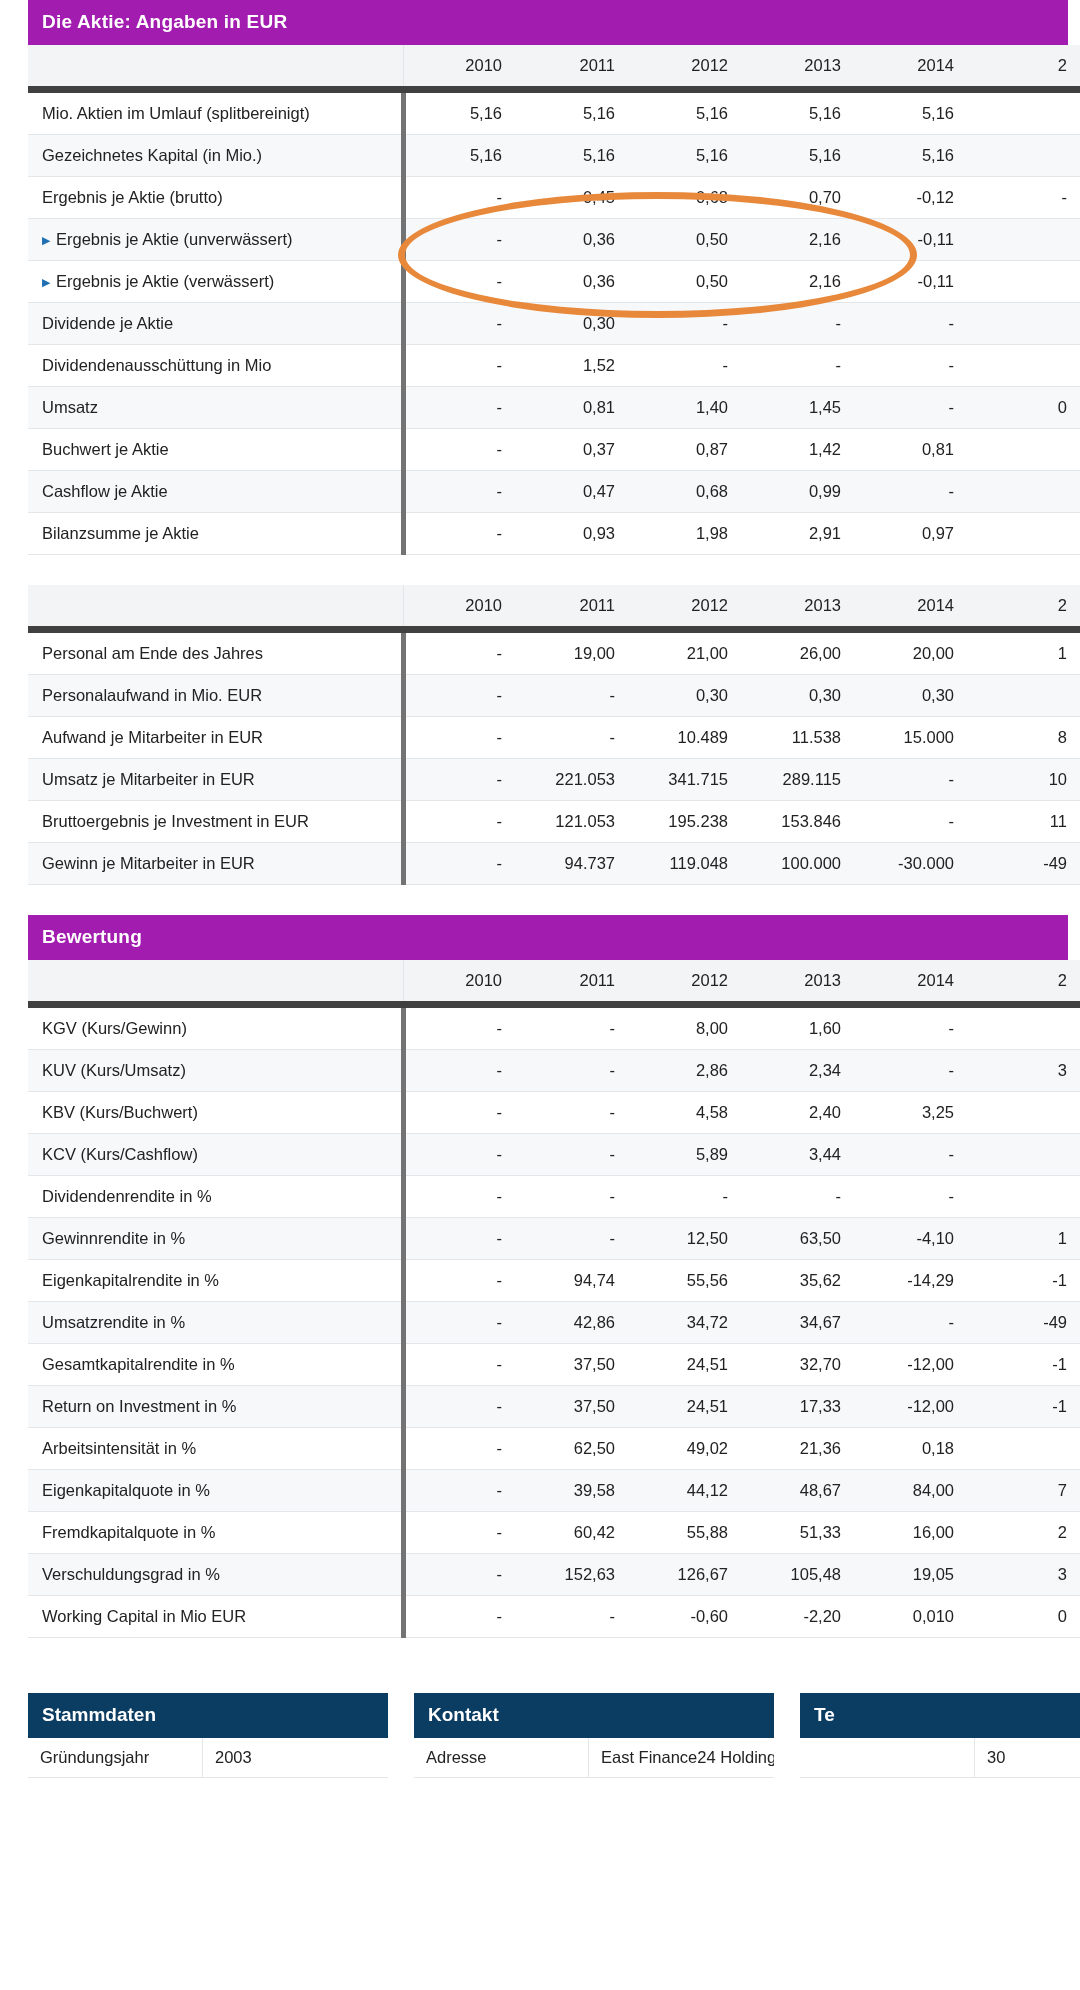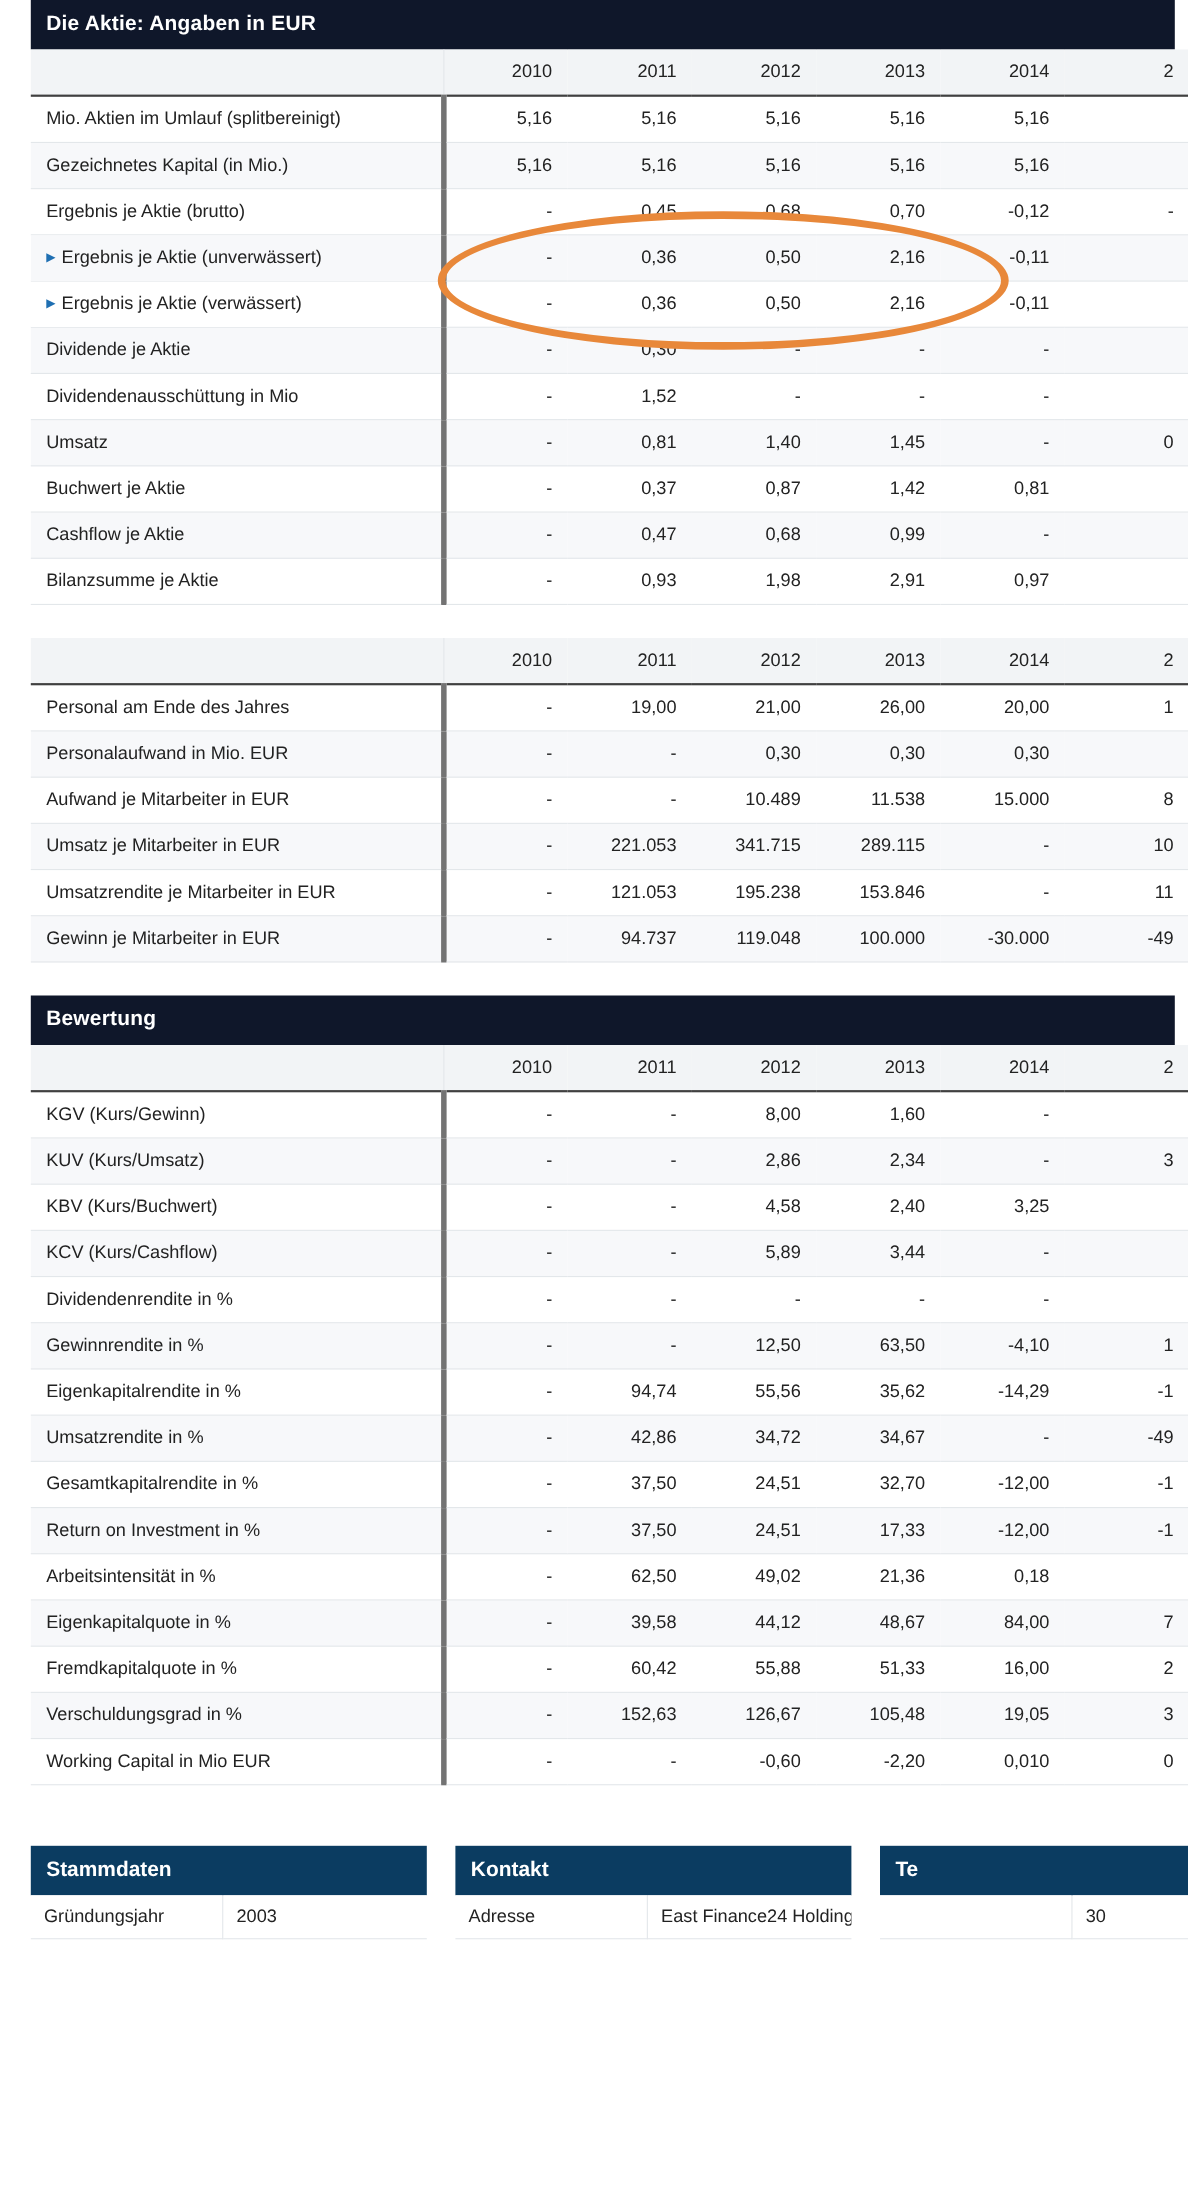--- a/index.html
+++ b/index.html
@@ -20,21 +20,21 @@
     position: relative;
     width: 1080px;
     height: 1990px;
     padding: 0;
   }
   .table-block {
     margin: 0 28px 0 28px;
     width: 1040px;
   }
   .block-title {
-    background: #0f172a;
+    background: #a21caf;
     color: #ffffff;
     font-weight: bold;
     font-size: 19px;
     padding: 11px 14px 12px 14px;
     letter-spacing: 0.2px;
   }
   table.fin {
     border-collapse: collapse;
     width: 1052px;
     table-layout: fixed;
@@ -45,21 +45,21 @@
     font-size: 16.5px;
     padding: 11px 14px 11px 14px;
     border-bottom: 1px solid #e3e7ea;
     white-space: nowrap;
   }
   table.fin thead th {
     background: #f2f4f6;
     font-weight: normal;
     color: #222;
     text-align: right;
-    border-bottom: 2px solid #404040;
+    border-bottom: 7px solid #404040;
   }
   table.fin thead th.label {
     text-align: left;
   }
   table.fin td.label {
     text-align: left;
     color: #222;
   }
   table.fin td.val {
     text-align: right;
@@ -315,21 +315,21 @@
         <tr>
           <td class="label">Umsatz je Mitarbeiter in EUR</td>
           <td class="val">-</td>
           <td class="val">221.053</td>
           <td class="val">341.715</td>
           <td class="val">289.115</td>
           <td class="val">-</td>
           <td class="val">10</td>
         </tr>
         <tr>
-          <td class="label">Umsatzrendite je Mitarbeiter in EUR</td>
+          <td class="label">Bruttoergebnis je Investment in EUR</td>
           <td class="val">-</td>
           <td class="val">121.053</td>
           <td class="val">195.238</td>
           <td class="val">153.846</td>
           <td class="val">-</td>
           <td class="val">11</td>
         </tr>
         <tr>
           <td class="label">Gewinn je Mitarbeiter in EUR</td>
           <td class="val">-</td>

